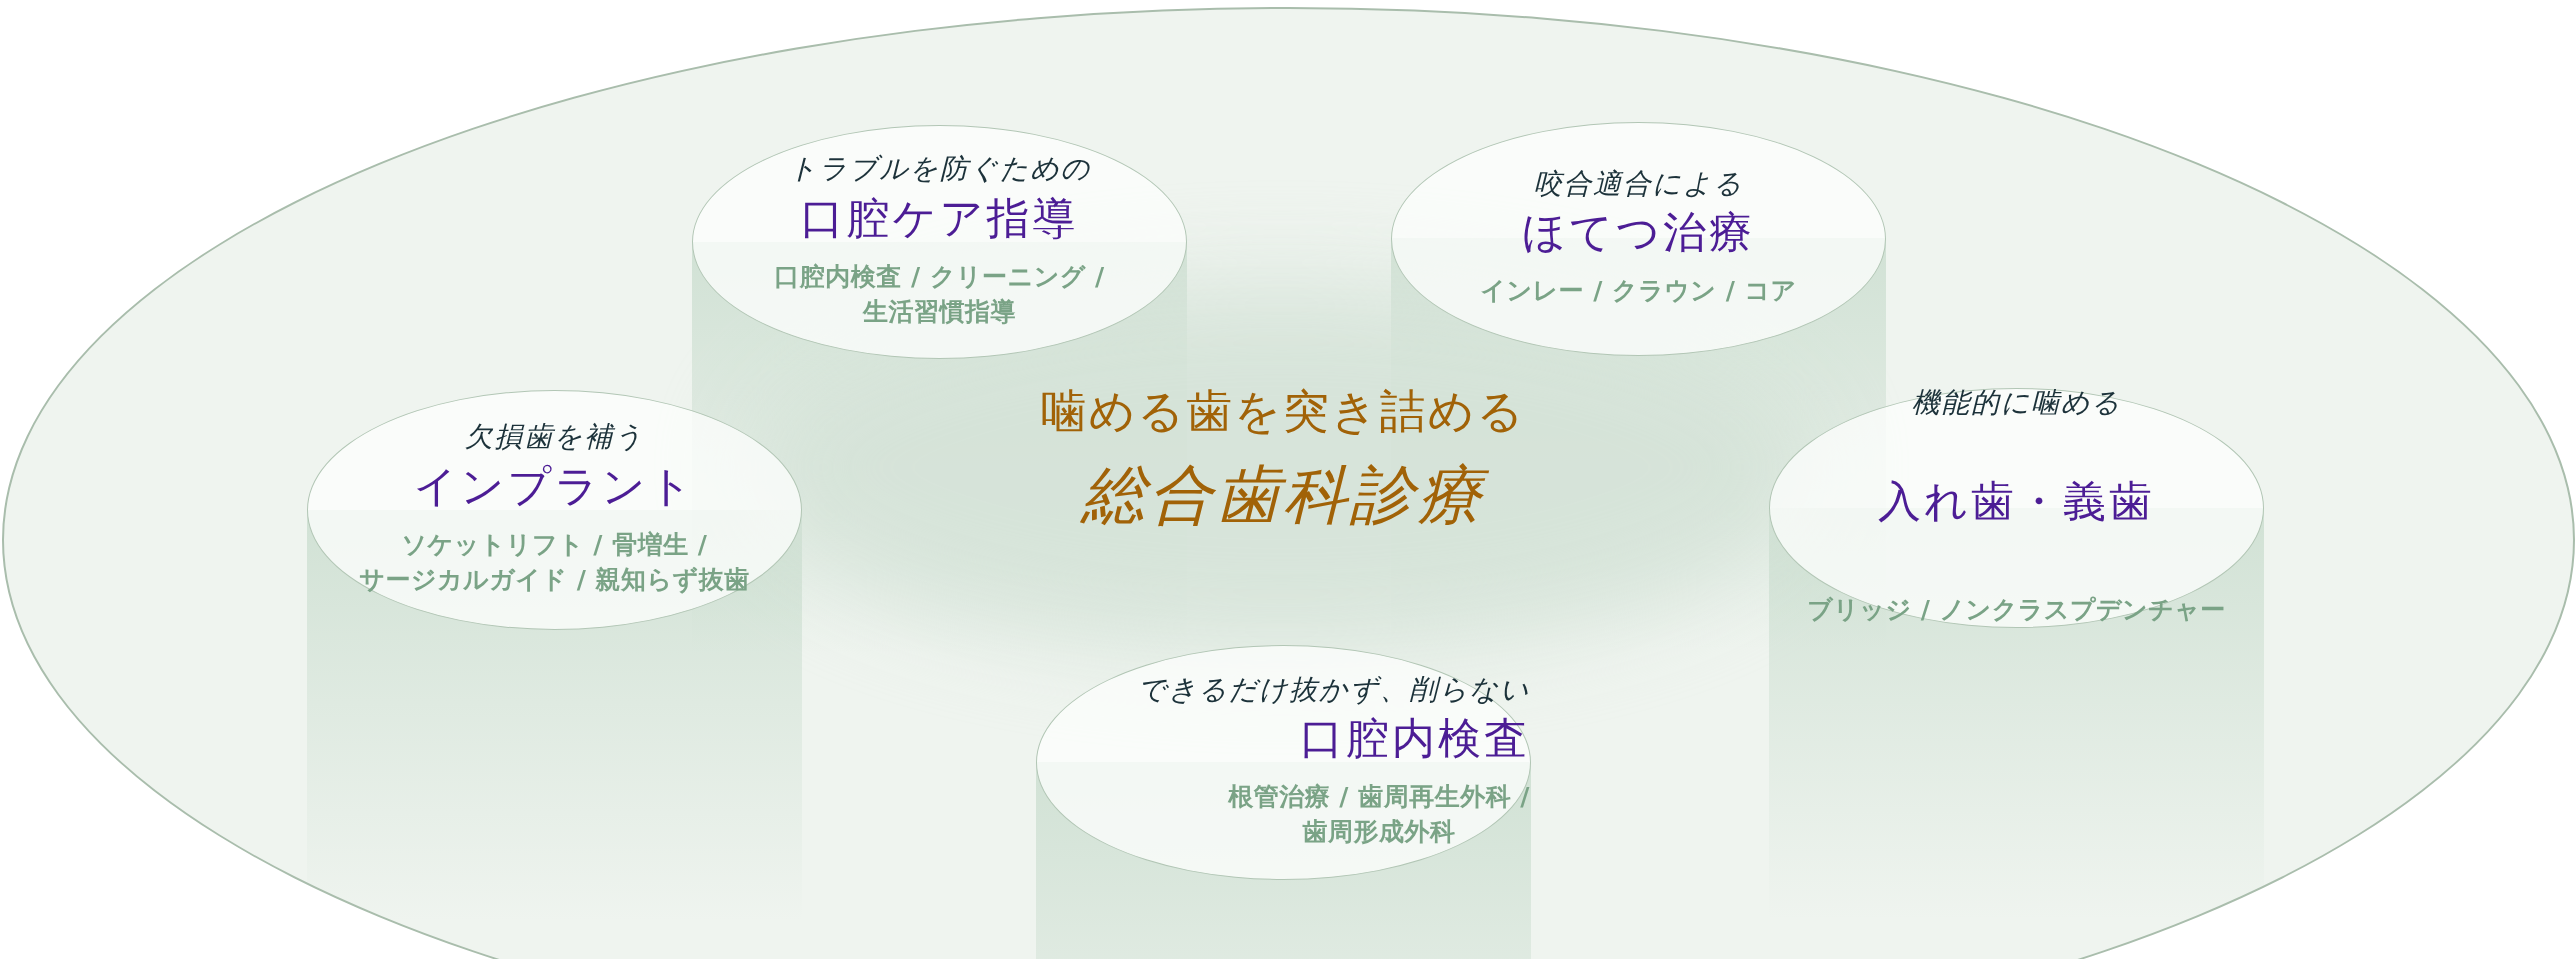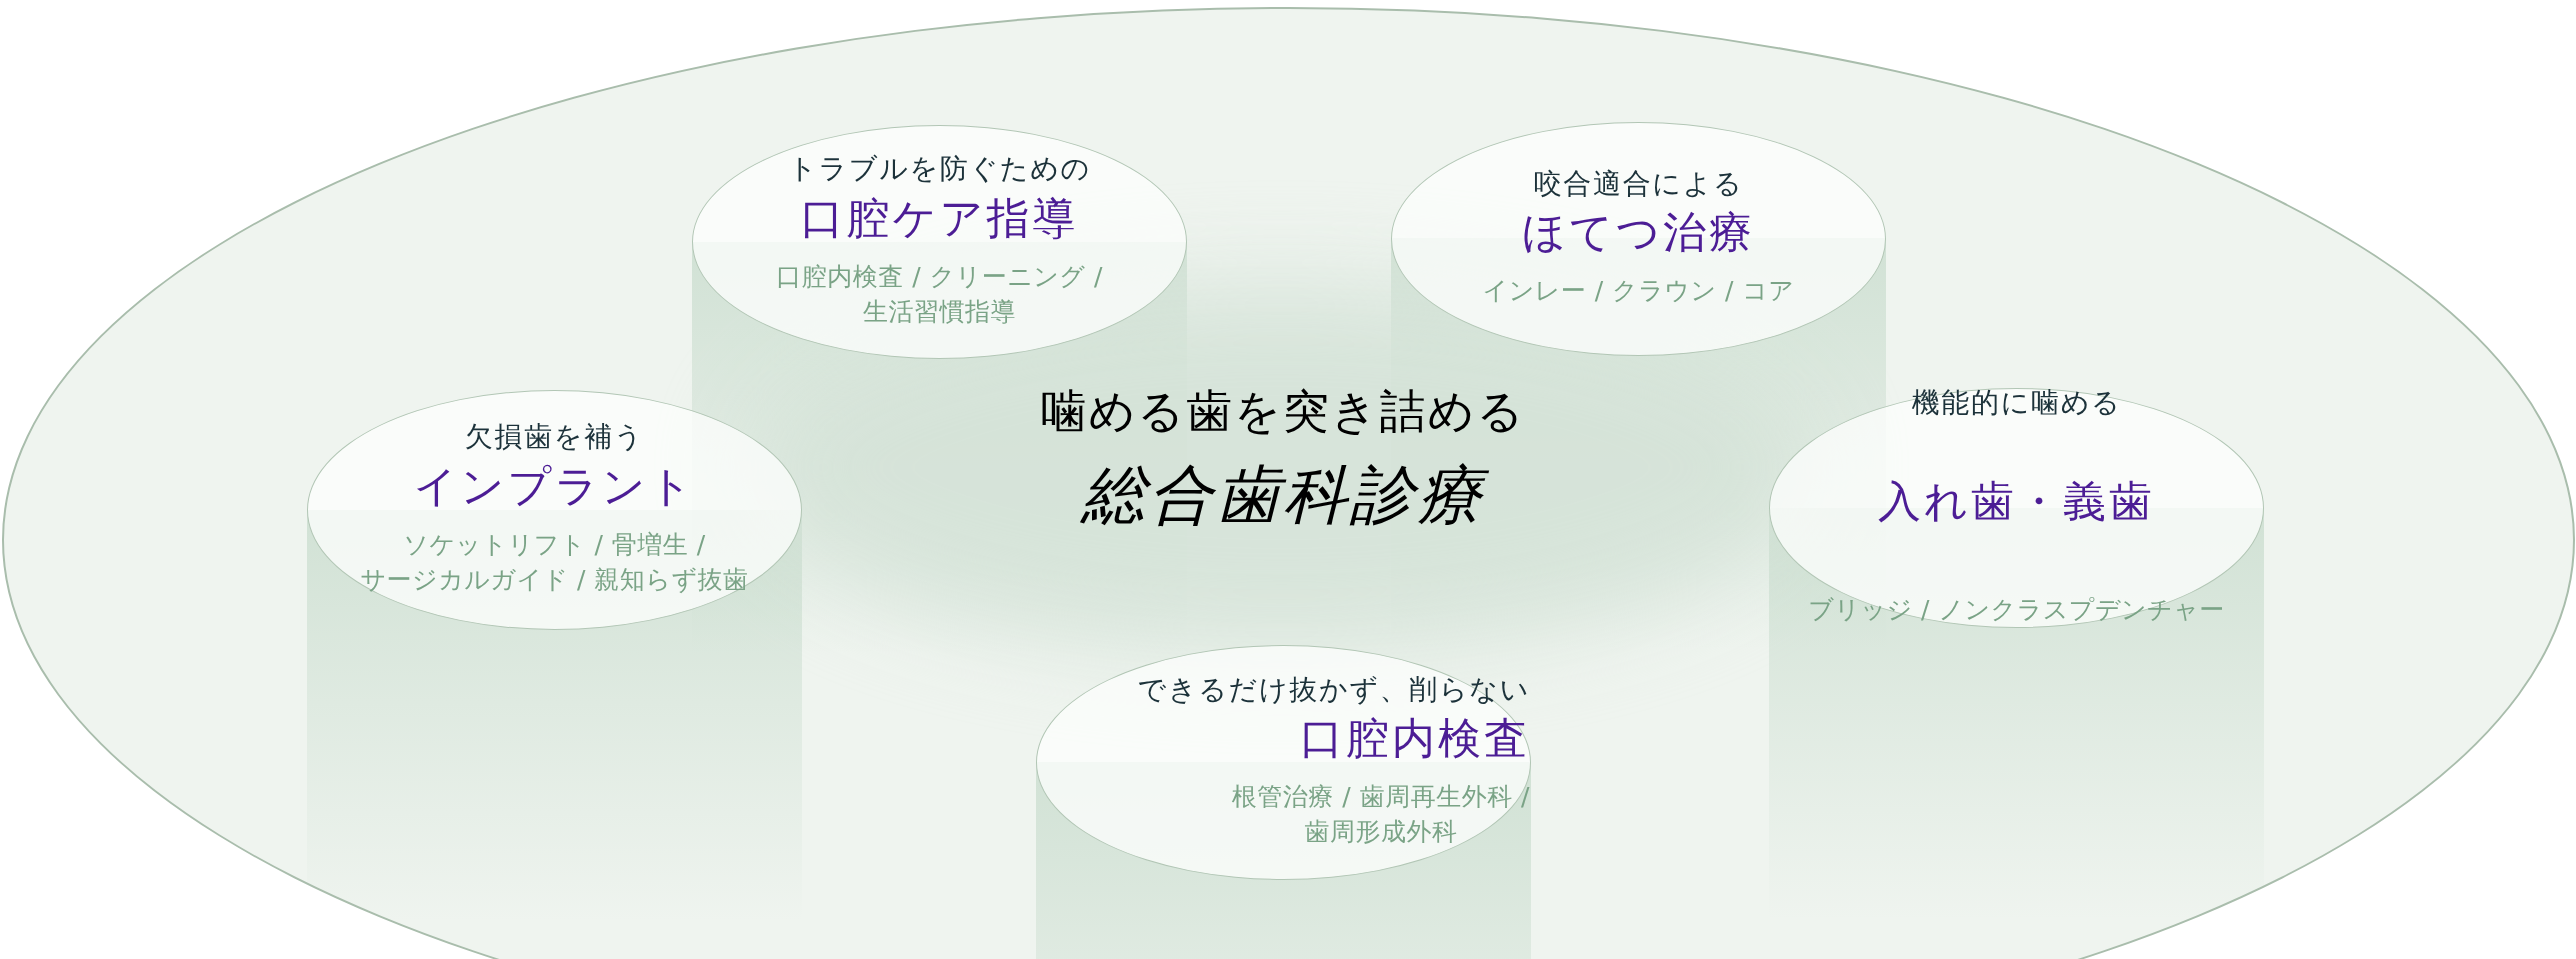--- a/index.html
+++ b/index.html
@@ -36,21 +36,21 @@
     position:absolute;left:745px;top:274px;
     width:1065px;height:369px;
     background:#d5e3d8;
     border-radius:50%;
     filter:blur(47px);
     opacity:.9;
   }
   
   .center-text{
     position:absolute;left:768px;top:388px;width:1030px;
-    text-align:center;color:#000000;
+    text-align:center;color:#a16207;
   }
   .c-tagline{
     font-size:46px;letter-spacing:.04em;line-height:1;
     margin-bottom:29px;
   }
   .c-title{
     font-size:64px;letter-spacing:.05em;line-height:1;font-style:italic;
   }
   
   .node{
@@ -63,30 +63,30 @@
     align-items:center;justify-content:center;
     text-align:center;
   }
   .node-tl{left:692px;top:125px;width:495px;height:234px;}
   .node-tr{left:1391px;top:122px;width:495px;height:234px;}
   .node-l {left:307px;top:390px;width:495px;height:240px;}
   .node-r {left:1769px;top:388px;width:495px;height:240px;justify-content:space-between;}
   .node-b {left:1036px;top:645px;width:495px;height:235px;align-items:flex-end;}
   .n-tagline{
     font-size:28px;letter-spacing:.06em;line-height:1;
-    color:#1c323a;margin-bottom:13.7px;
+    color:#1c323a;margin-bottom:13.7px;font-style:italic;
   }
   .n-title{
     font-size:43px;letter-spacing:.07em;line-height:1;
     color:#4c1d95;margin-bottom:19px;
   }
   .n-sub{
     font-family:"DejaVu Sans","Liberation Sans",sans-serif;
     font-size:25px;letter-spacing:.02em;line-height:1.4;
-    color:#7aa386;font-weight:400;
+    color:#7aa386;font-weight:700;
   }
   .n-sub span{display:block;}
 </style>
 </head>
 <body>
 
 <div class="stage">
 
   <div class="outer">
     <div class="band band-tl"></div>

